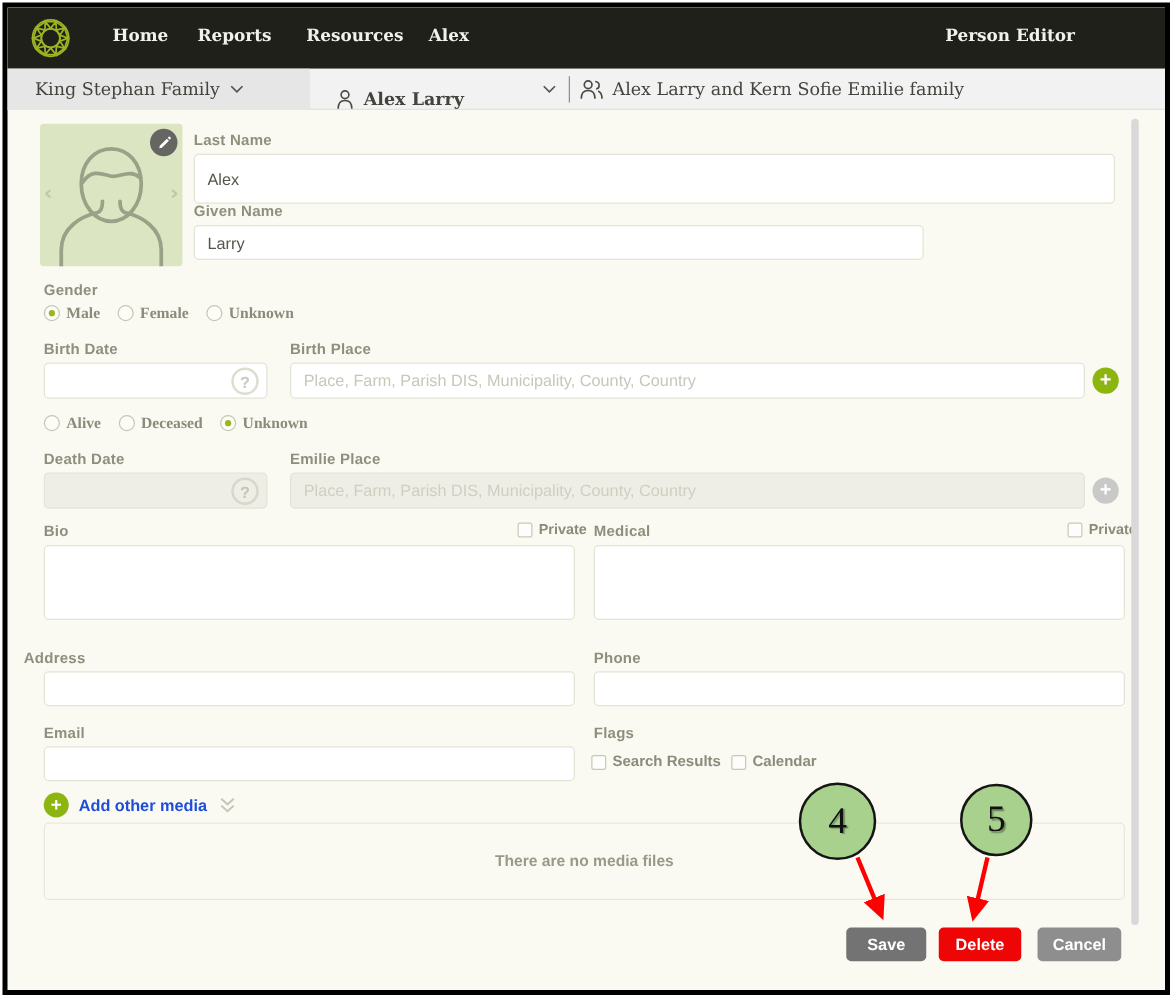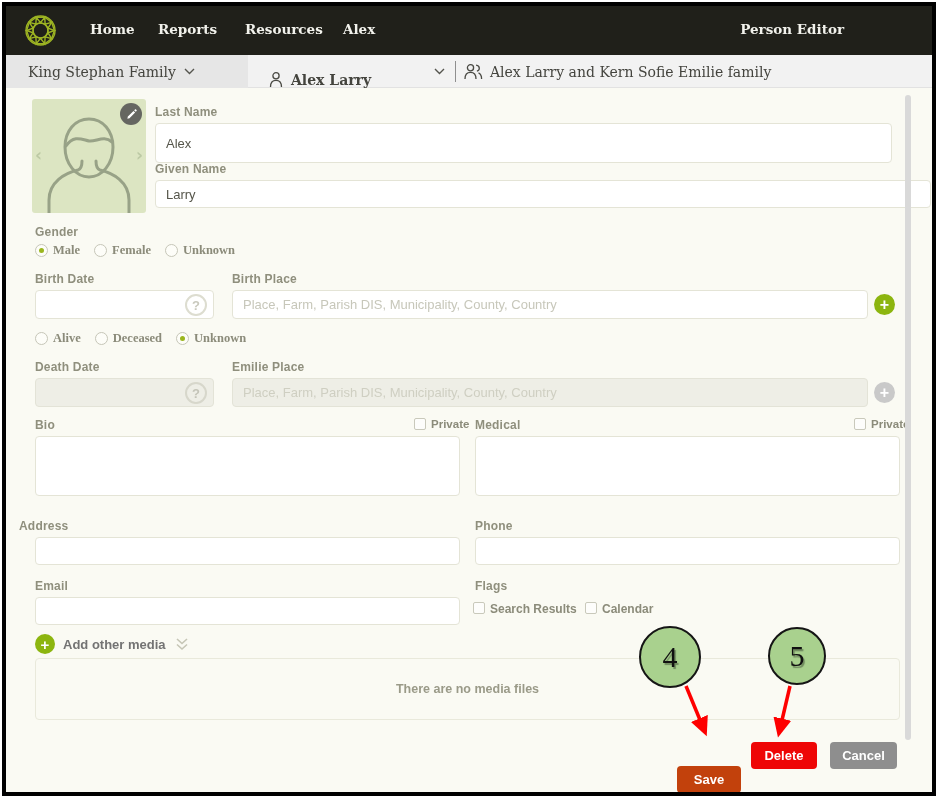--- a/index.html
+++ b/index.html
@@ -28,43 +28,43 @@
   textarea.tin { resize:none; padding:6px 10px; }
 
   .radio-row { position:absolute; display:flex; gap:14px; align-items:center; }
   .radio-opt { display:flex; gap:5px; align-items:center; cursor:pointer;font-family:Liberation Serif, serif; }
   .radio { width:13px; height:13px; border:1px solid #c6c6b8; border-radius:50%; background:#fdfdf8; position:relative; }
   .radio.checked::after { content:""; position:absolute; left:3px; top:3px; width:5px; height:5px; border-radius:50%; background:#9ab61e; }
   .radio-lab { font-size:12.5px; font-weight:bold; color:#8b8b7a; }
 
   .cb { width:12px; height:12px; border:1px solid #c9c9bb; border-radius:2px; background:rgba(255,255,255,.65); cursor:pointer; }
   .cb-lab { font-size:11.5px; font-weight:bold; color:#8b8b7a; }
-  .cb-row { position:absolute; display:flex; gap:5px; align-items:flex-start; }
+  .cb-row { position:absolute; display:flex; gap:5px; align-items:flex-end; }
 
   .help { position:absolute; width:22px; height:22px; border:2px solid #ddddd0; border-radius:50%; color:#c9c9bd; font-size:13px; font-weight:bold; display:flex; align-items:center; justify-content:center; cursor:pointer; background:transparent; }
   .help.dis { border-color:#d7d7cb; color:#c4c4b8; }
 
   .plus { position:absolute; width:21px; height:21px; border-radius:50%; background:#8cb50f; color:#fff; font-size:16px; font-weight:bold; display:flex; align-items:center; justify-content:center; line-height:1; cursor:pointer; }
   .plus.dis { background:#c9c9c9; cursor:default; }
 
   
   .avatar { position:absolute; left:26px; top:93px; width:114px; height:114px; background:#dce5c2; border-radius:3px; }
   .av-edit { position:absolute; right:4px; top:4px; width:22px; height:22px; border-radius:50%; background:rgba(80,80,80,.85); display:flex; align-items:center; justify-content:center; cursor:pointer; }
   .av-arrow { position:absolute; top:50%; transform:translateY(-55%); color:#bcc9a4; font-size:17px; font-weight:bold; cursor:pointer; font-family:"DejaVu Sans", sans-serif; }
 
   
   .addmedia { position:absolute; left:29px; top:628px; display:flex; align-items:center; gap:8px; cursor:pointer; }
   .addmedia .plus-inline { width:20px; height:20px; border-radius:50%; background:#8cb50f; color:#fff; font-size:15px; font-weight:bold; display:flex; align-items:center; justify-content:center; }
-  .addmedia-lab { font-size:13px; font-weight:bold; color:#737373; }
+  .addmedia-lab { font-size:13px; font-weight:bold; color:#1d4ed8; }
   .mediabox { position:absolute; left:29px; top:652px; width:865px; height:62px; border:1px solid #e9e9db; border-radius:4px; display:flex; align-items:center; justify-content:center; }
   .mediabox span { font-size:12.5px; font-weight:bold; color:#9a9a88; }
 
   
   .btn { position:absolute; top:736px; height:27px; border:none; border-radius:4px; color:#fff; font-family:"Liberation Sans", sans-serif; font-weight:bold; font-size:13px; cursor:pointer; }
-  .btn-save { left:671px; width:64px; background:#c2410c;margin-top:24px; }
+  .btn-save { left:671px; width:64px; background:#737373; }
   .btn-delete { left:745px; width:66px; background:#ee0606; }
   .btn-cancel { left:824px; width:67px; background:#8e8e8e; }
 
   .scrollbar { position:absolute; left:899px; top:89px; width:6px; height:645px; border-radius:3px; background:#d9d9d9; cursor:pointer; }
 
   
   .ann-circle { position:absolute; border:2.5px solid #151515; border-radius:50%; background:#a9d18e; display:flex; align-items:center; justify-content:center; font-family:"Liberation Serif", serif; font-size:30px; color:#111; text-shadow:1.5px 1.5px 1px rgba(0,0,0,.35); z-index:5; }
   .overlay-svg { position:absolute; left:0; top:0; width:926px; height:786px; pointer-events:none; z-index:6; }
 
   svg.icon { display:block; }
@@ -81,21 +81,21 @@
         <circle cx="20" cy="20" r="8"></circle>
         <path d="M35,20 L32.1,28.8 L24.6,34.3 L15.4,34.3 L7.9,28.8 L5,20 L7.9,11.2 L15.4,5.7 L24.6,5.7 L32.1,11.2 Z"></path>
         <path d="M28.1,22.6 L25,26.9 L20,28.5 L15,26.9 L11.9,22.6 L11.9,17.4 L15,13.1 L20,11.5 L25,13.1 L28.1,17.4 Z"></path>
         <path d="M35,20 L28.1,22.6 L32.1,28.8 L25,26.9 L24.6,34.3 L20,28.5 L15.4,34.3 L15,26.9 L7.9,28.8 L11.9,22.6 L5,20 L11.9,17.4 L7.9,11.2 L15,13.1 L15.4,5.7 L20,11.5 L24.6,5.7 L25,13.1 L32.1,11.2 L28.1,17.4 Z"></path>
       </svg>
     </div>
     <span class="nav-item" style="left:84px">Home</span>
     <span class="nav-item" style="left:152px">Reports</span>
     <span class="nav-item" style="left:239px">Resources</span>
     <span class="nav-item" style="left:337px">Alex</span>
-    <span class="nav-item" style="right:88px; left:auto;text-align:center;">Person Editor</span>
+    <span class="nav-item" style="right:72px; left:auto;text-align:center;">Person Editor</span>
   </div>
 
   <div class="ctxbar">
     <div class="ctx-left">
       <span>King Stephan Family</span>
       <svg class="icon" width="11" height="7" viewBox="0 0 11 7" fill="none" stroke="#55554e" stroke-width="1.4">
           <polyline points="1,1 5.5,5.5 10,1"></polyline>
         </svg>
     </div>
     <div class="ctx-person">
@@ -131,21 +131,21 @@
         </svg>
     </div>
     <span class="av-arrow" style="left:3px">‹</span>
     <span class="av-arrow" style="right:3px">›</span>
   </div>
 
   <label class="label" style="left:149px; top:99px">Last Name</label>
   <input class="tin" style="left: 149px; top: 117px; width: 737px; height: 40px;" value="Alex">
 
   <label class="label" style="left:149px; top:156px">Given Name</label>
-  <input class="tin" style="left: 149px; top: 174px; width: 776px; height: 28px;" value="Larry">
+  <input class="tin" style="left: 149px; top: 174px; width: 584px; height: 28px;" value="Larry">
 
   <label class="label" style="left:29px; top:219px">Gender</label>
   <div class="radio-row" style="left:29px; top:237px">
     <span class="radio-opt">
         <span class="radio checked"></span>
         <span class="radio-lab">Male</span>
       </span>
     <span class="radio-opt">
         <span class="radio"></span>
         <span class="radio-lab">Female</span>

